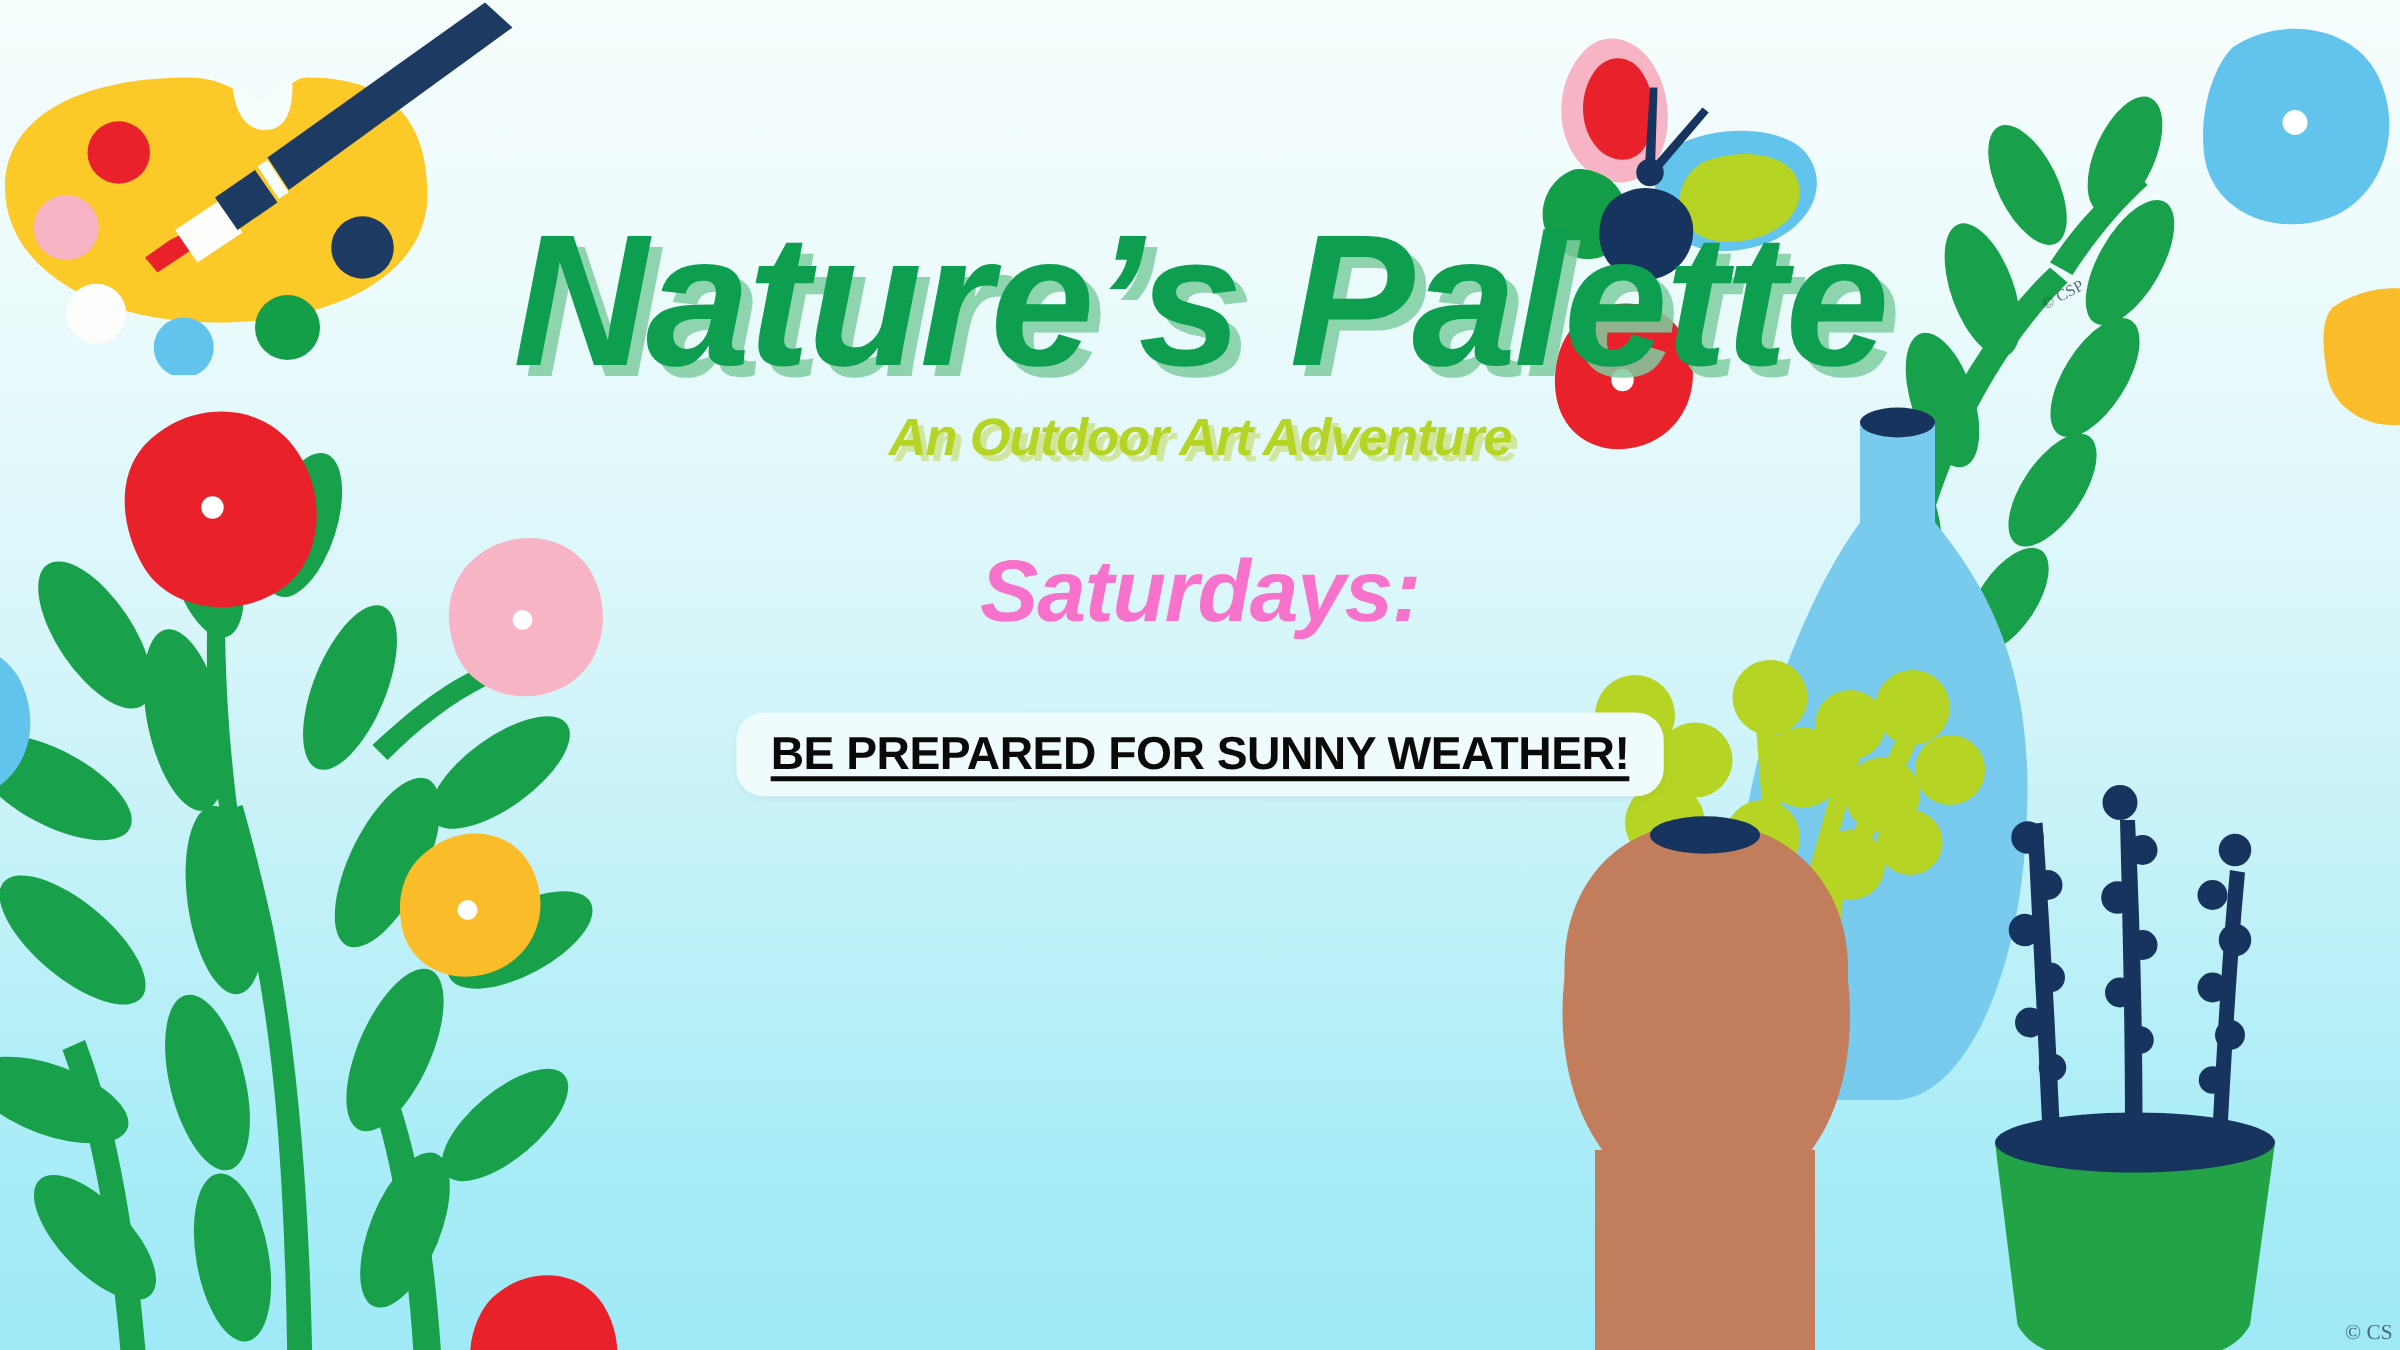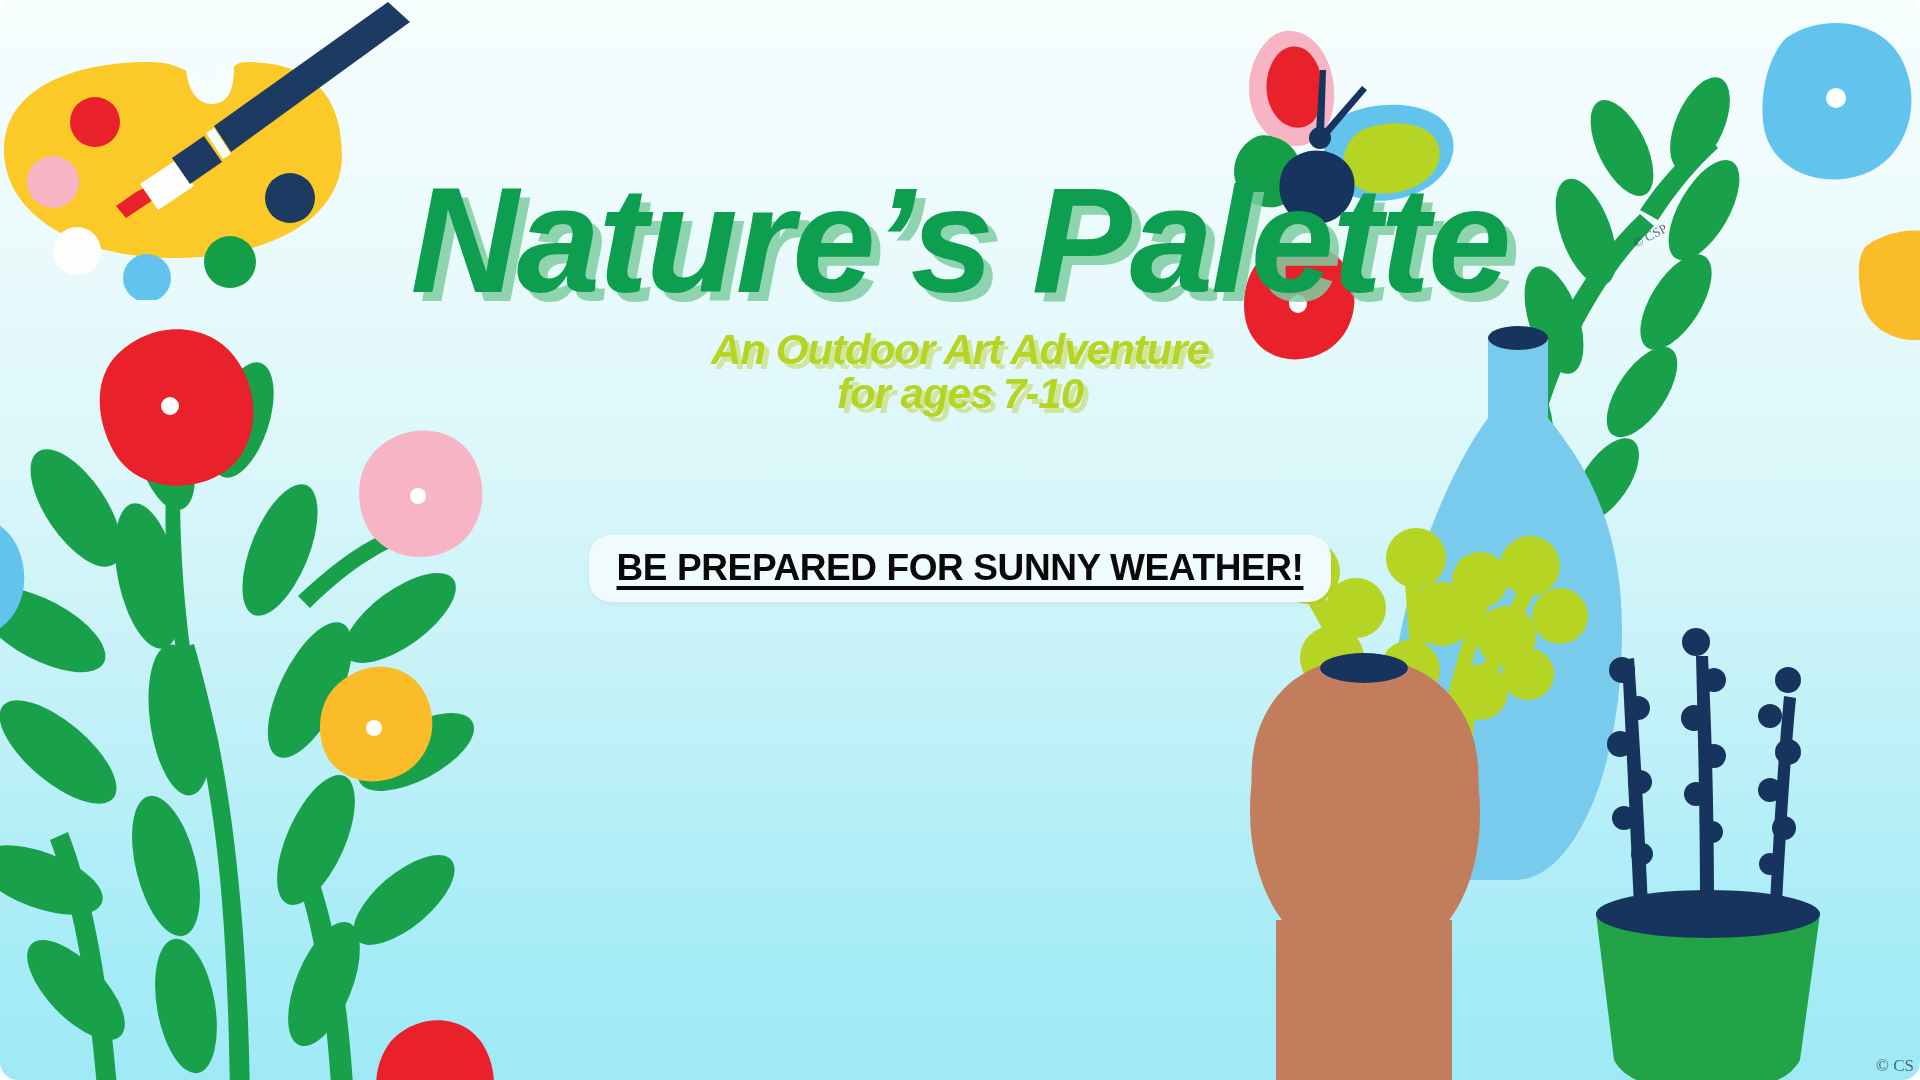--- a/index.html
+++ b/index.html
@@ -3,21 +3,20 @@
 <meta charset="utf-8">
 <style>
   html,body{margin:0;padding:0;}
   body{
     width:1920px;height:1080px;overflow:hidden;
     font-family:"Liberation Sans","DejaVu Sans",sans-serif;
   }
   #poster{
     position:relative;width:1920px;height:1080px;overflow:hidden;
     background:linear-gradient(to bottom,#f6fdfd 0%,#eefbfc 18%,#dcf7fa 42%,#c2f1f8 66%,#a6ecf7 88%,#9fe9f6 100%);
-    border-radius:18px;
   }
   .art{position:absolute;pointer-events:none;}
   #art-left{left:-20px;top:300px;width:560px;height:800px;}
   #art-palette{left:-10px;top:0px;width:420px;height:300px;}
   #art-right{right:-10px;top:20px;width:700px;height:1070px;}
 
   
   #text-stack{
     position:absolute;left:0;top:0;width:1920px;height:1080px;
     display:flex;flex-direction:column;align-items:center;
@@ -265,24 +264,24 @@
       <ellipse cx="478" cy="894" rx="112" ry="24" fill="#17345e"></ellipse>
     </g>
   </svg>
 
   <div id="text-stack">
 
     <h1 class="title">Nature’s Palette</h1>
 
     <div class="subtitle">
       <span>An Outdoor Art Adventure</span>
-      <span class="line2">for ages 7-10</span>
     </div>
 
     <div class="dates">
+      <span>Saturdays:</span>
     </div>
 
     <div class="notice-wrap">
       <p class="notice">BE PREPARED FOR SUNNY WEATHER!</p>
     </div>
   </div>
 
   <div class="wm" id="wm-butterfly">© CSP</div>
   <div class="wm" id="wm-corner">© CS</div>
 

